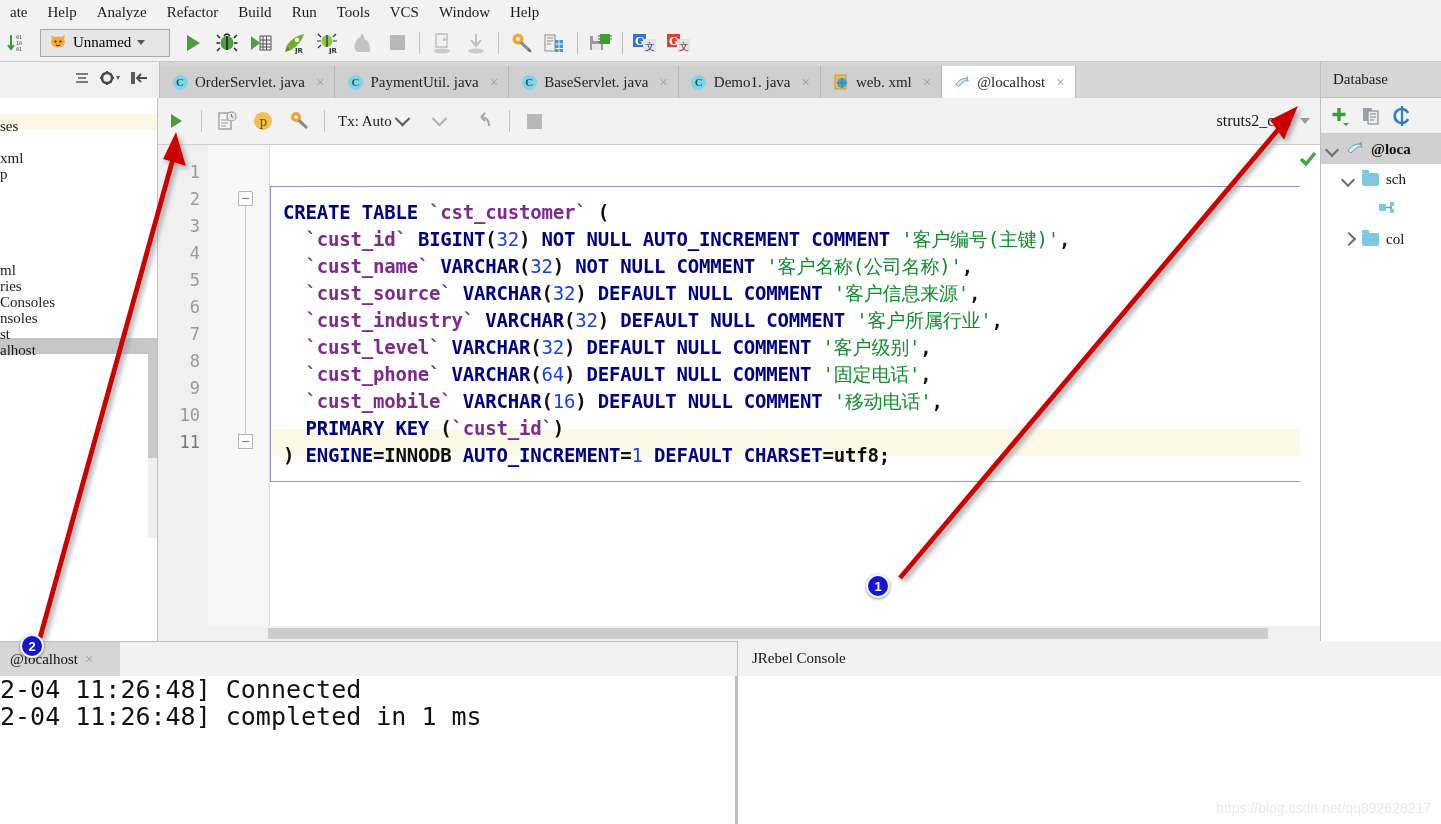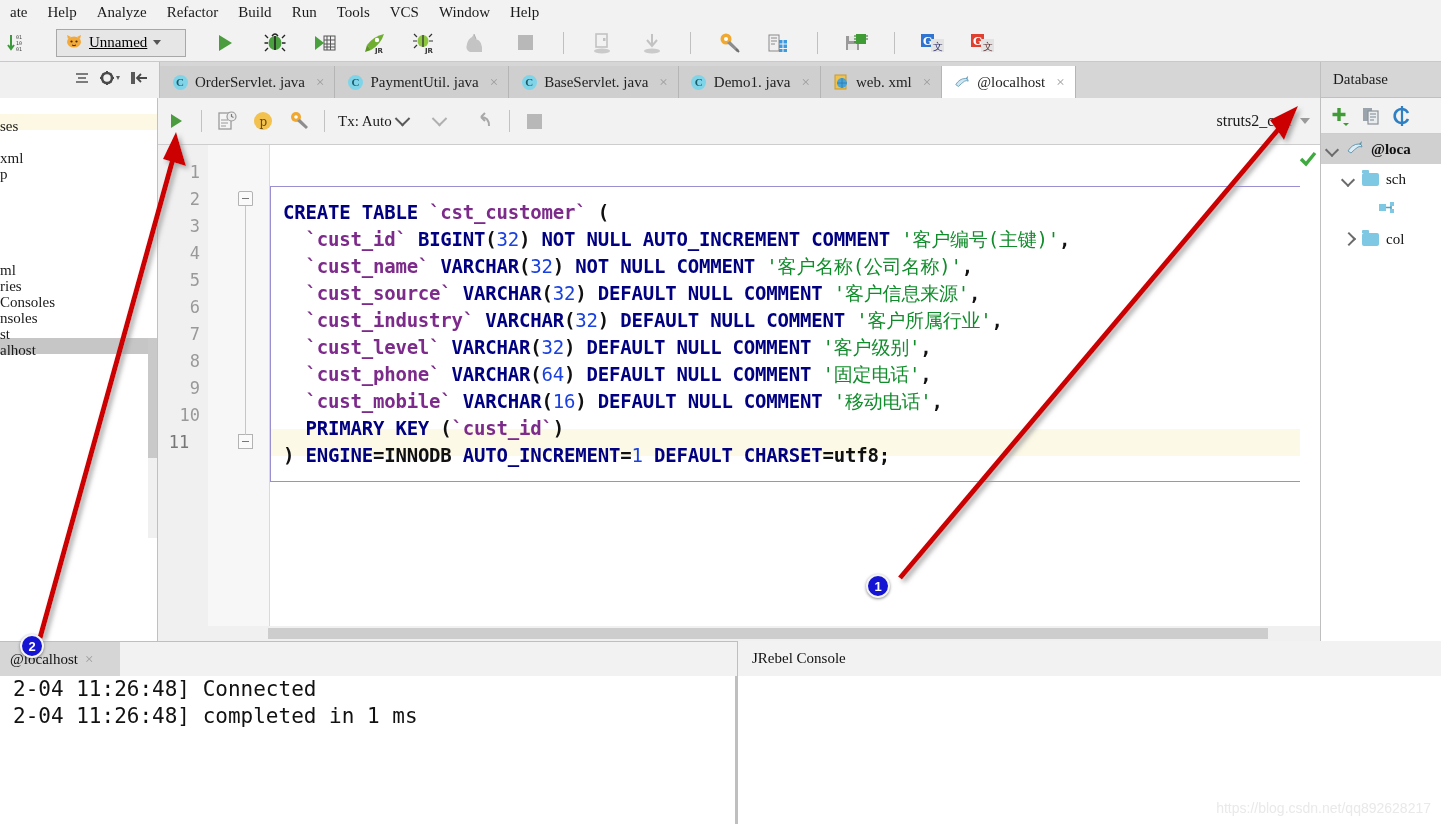--- a/index.html
+++ b/index.html
@@ -24,24 +24,23 @@
   .menu-item {
     padding:0 10px; height:24px; line-height:24px;
     font-family:"Liberation Serif", serif; font-size:15px; color:#1a1a1a;
     white-space:nowrap;
   }
 
   
   #toolbar {
     position:absolute; left:0; top:24px; width:1441px; height:38px;
     background:#f2f2f2;
-    display:flex; align-items:center; gap:16px;
+    display:flex; align-items:center; gap:0px;
     border-bottom:1px solid #c9c9c9;
     overflow:hidden;
-    text-decoration:underline;
   }
   .tb-btn {
     width:30px; height:30px; margin:0 2px;
     display:flex; align-items:center; justify-content:center;
     position:relative;
   }
   .tb-sep { width:1px; height:22px; background:#c0c0c0; margin:0 5px; }
   .runconfig {
     height:28px; min-width:130px;
     border:1px solid #a8a8a8; background:#e6e6e6;
@@ -143,21 +142,21 @@
   }
   #foldstrip {
     position:absolute; left:50px; top:0; width:62px; height:496px;
     background:#f7f7f7; border-right:1px solid #dadada;
   }
   .lineno {
     position:absolute; left:0; width:42px; text-align:right;
     font-family:"DejaVu Sans Mono", monospace; font-size:17px; color:#999;
     height:27px; line-height:27px;
   }
-  .lineno.cur { color:#777;text-align:center; }
+  .lineno.cur { color:#777; }
   .foldmark {
     position:absolute; left:80px; width:15px; height:15px;
     border:1px solid #b3b3b3; background:#fafafa;
     display:flex; align-items:center; justify-content:center;
   }
   .foldmark::after { content:""; display:block; width:7px;height:1px;background:#777; }
   .foldmark.open { border-radius:2px 2px 0 0; }
   .foldline { position:absolute; left:87px; width:1px; background:#c6c6c6; }
   #hlline {
     position:absolute; left:0; width:1162px; height:27px; background:#fcf9e6;
@@ -251,22 +250,22 @@
     background:#f2f2f2; border-left:1px solid #bfbfbf;
     display:flex; align-items:center; padding-left:14px;
     font-family:"Liberation Serif", serif; font-size:15px; color:#111;
   }
   #consolebody {
     position:absolute; left:0; top:676px; width:736px; height:148px;
     background:#ffffff; overflow:hidden;
   }
   .conline {
     height:27px; line-height:27px; white-space:pre;
-    font-family:"DejaVu Sans Mono", monospace; font-size:21px; color:#111;
-    padding-left:13px;
+    font-family:"DejaVu Sans Mono", monospace; font-size:25px; color:#111;
+    padding-left:0px;
   }
   .conline .blue { color:#1a41e0; }
   #jrebelbody {
     position:absolute; left:737px; top:676px; width:704px; height:148px;
     background:#ffffff; border-left:1px solid #bfbfbf;
   }
   #consolesplit { position:absolute; left:735px; top:676px; width:2px; height:148px; background:#bfbfbf; }
   .badge {
     position:absolute; width:24px;height:24px;border-radius:50%;
     background:#1414d2; color:#fff;

